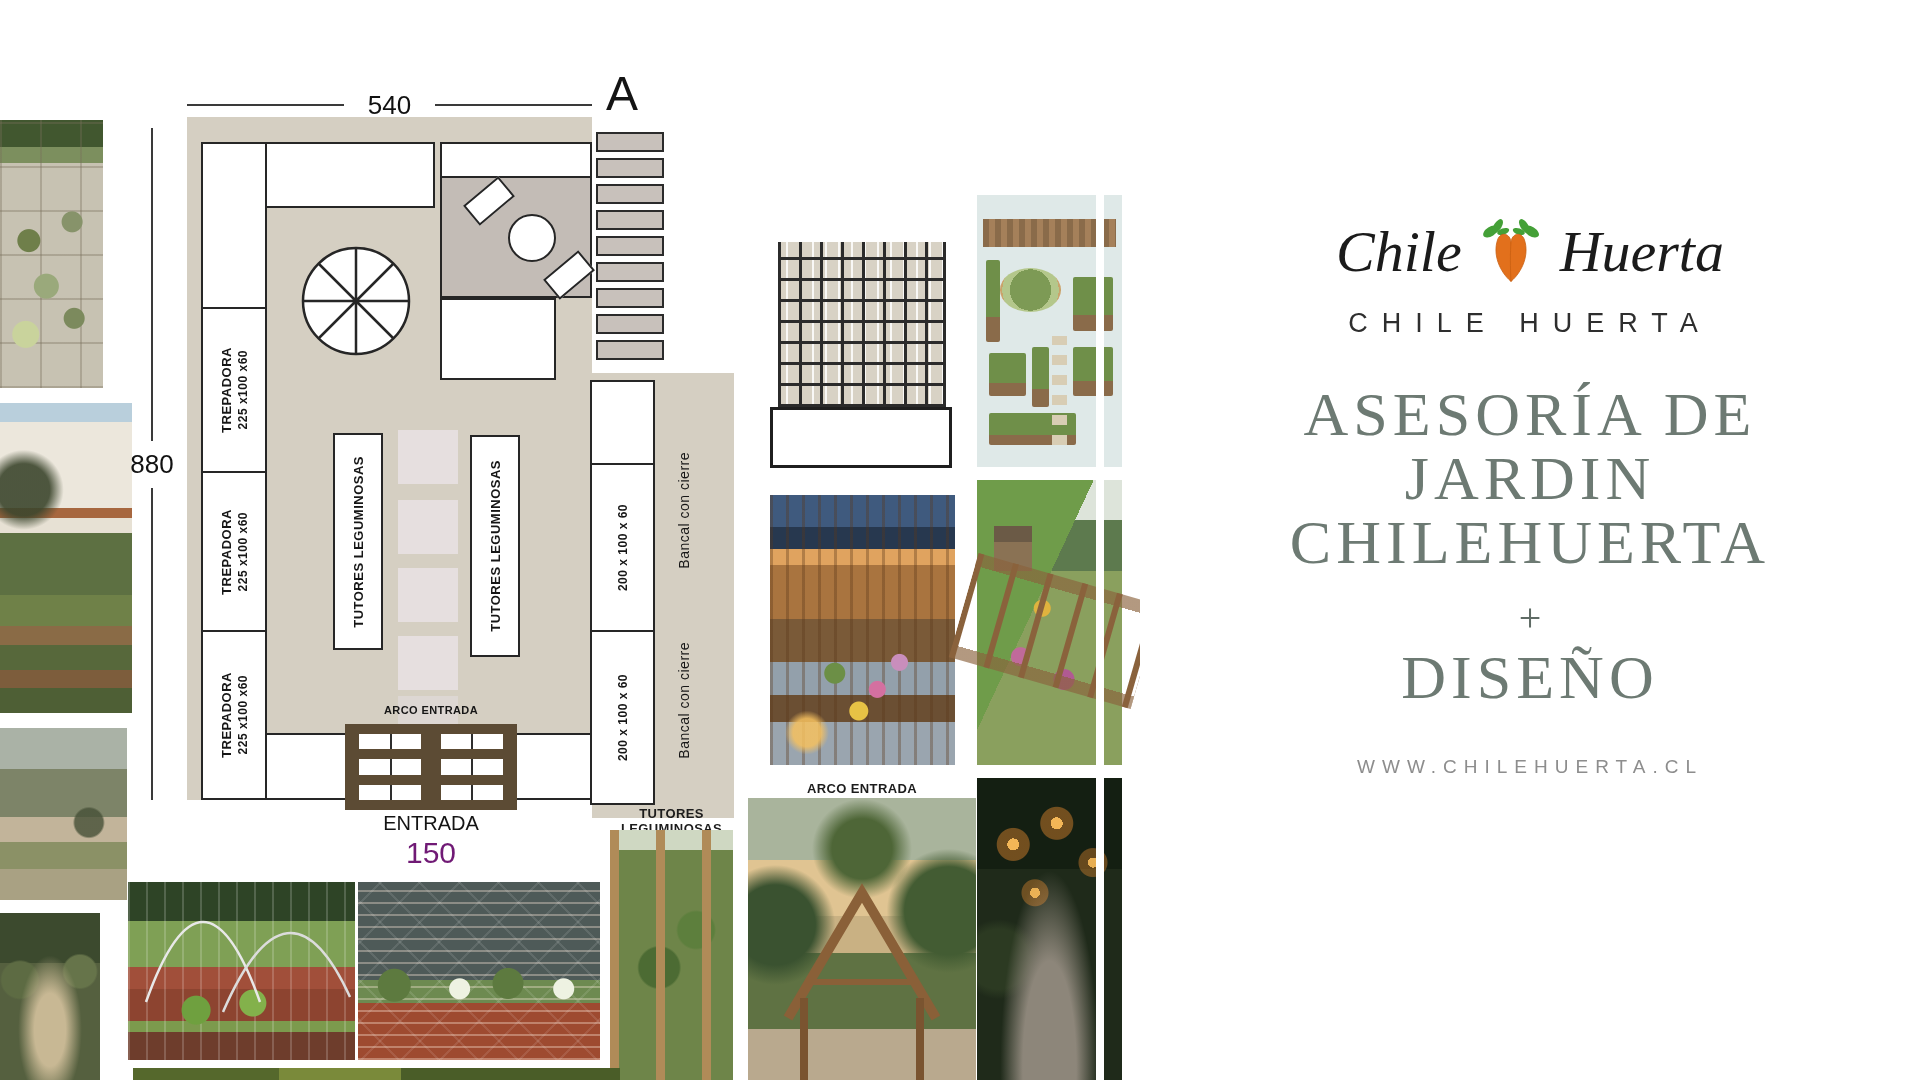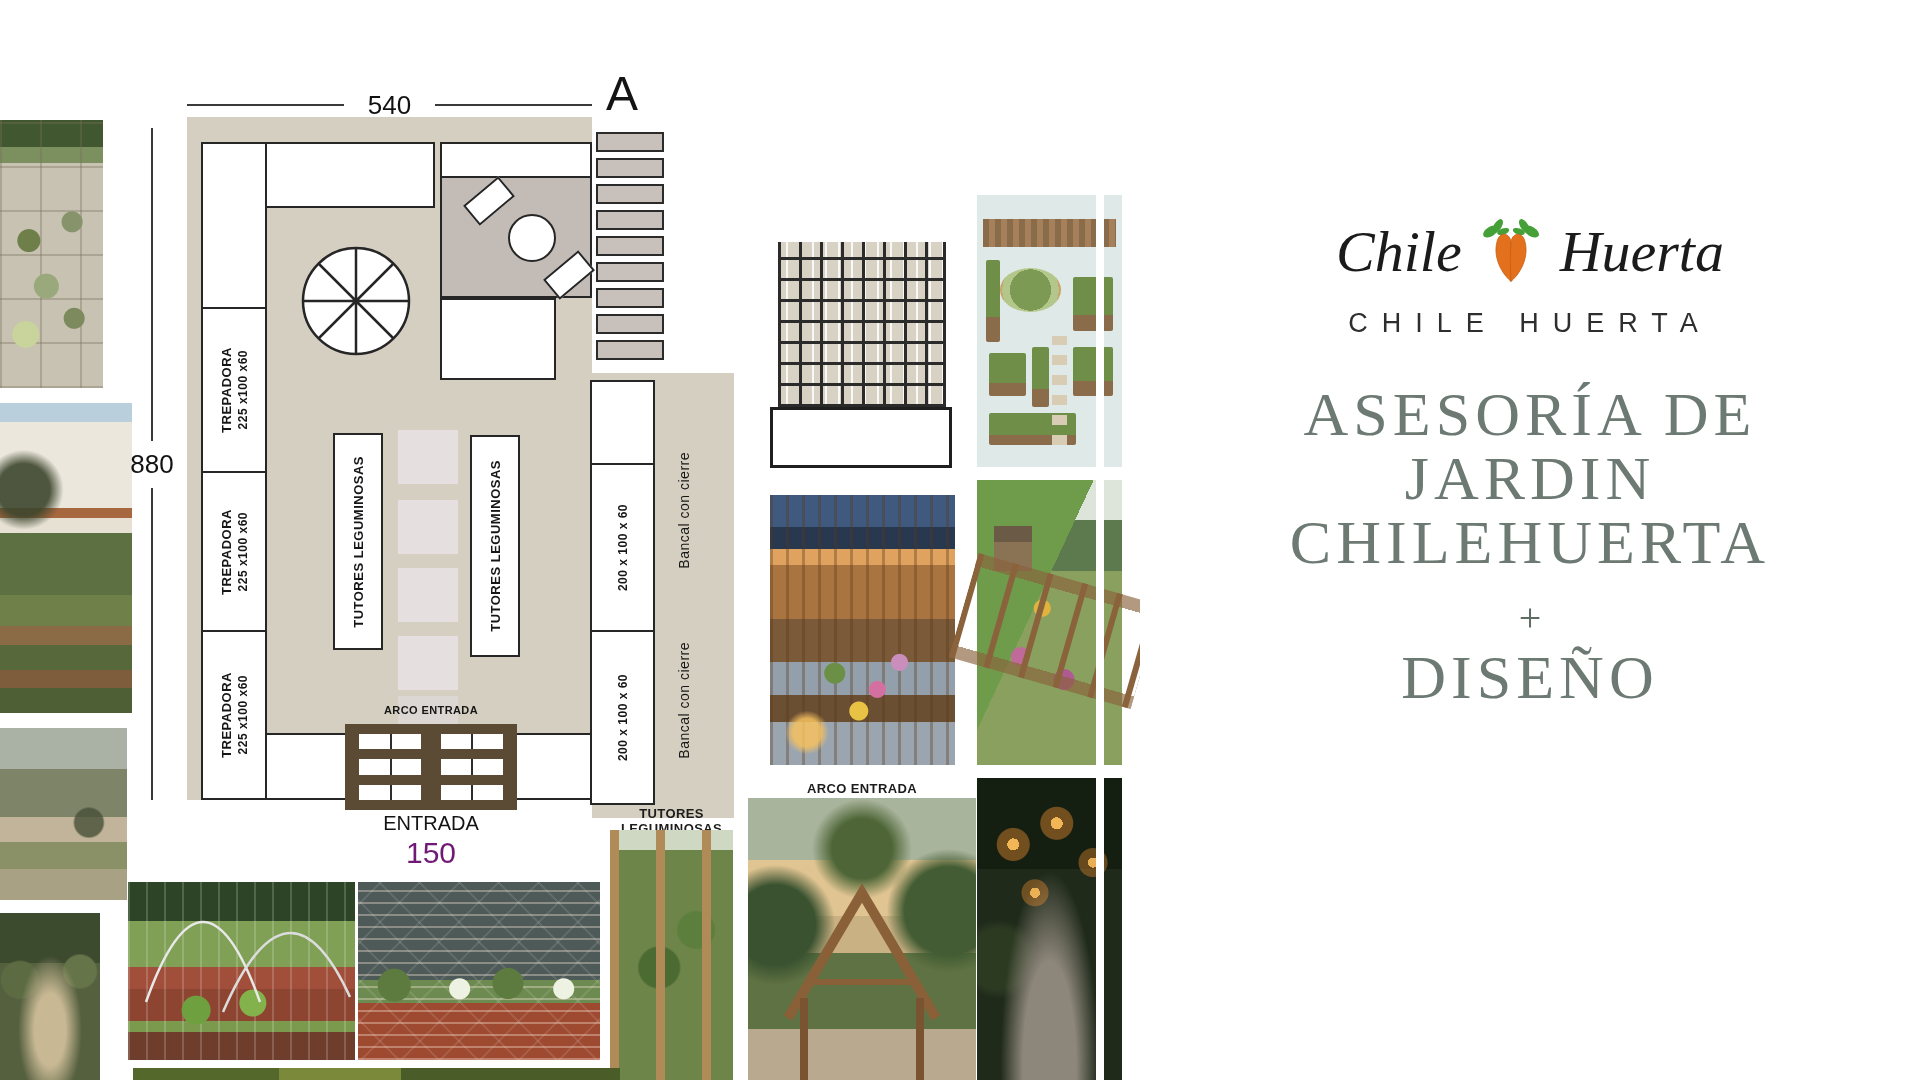--- a/index.html
+++ b/index.html
@@ -320,14 +320,15 @@
   </div>
 
   <div class="brand-center brand-caps" style="top:308px;">CHILE HUERTA</div>
 
   <div class="brand-center title-line" style="top:383px;">ASESORÍA DE</div>
   <div class="brand-center title-line" style="top:447px;">JARDIN</div>
   <div class="brand-center title-line" style="top:511px;">CHILEHUERTA</div>
   <div class="brand-center title-plus" style="top:594px;">+</div>
   <div class="brand-center title-line" style="top:646px;">DISEÑO</div>
 
+  <div class="brand-center website" style="top:756px;">WWW.CHILEHUERTA.CL</div>
 
 </div>
 
 </body></html>

